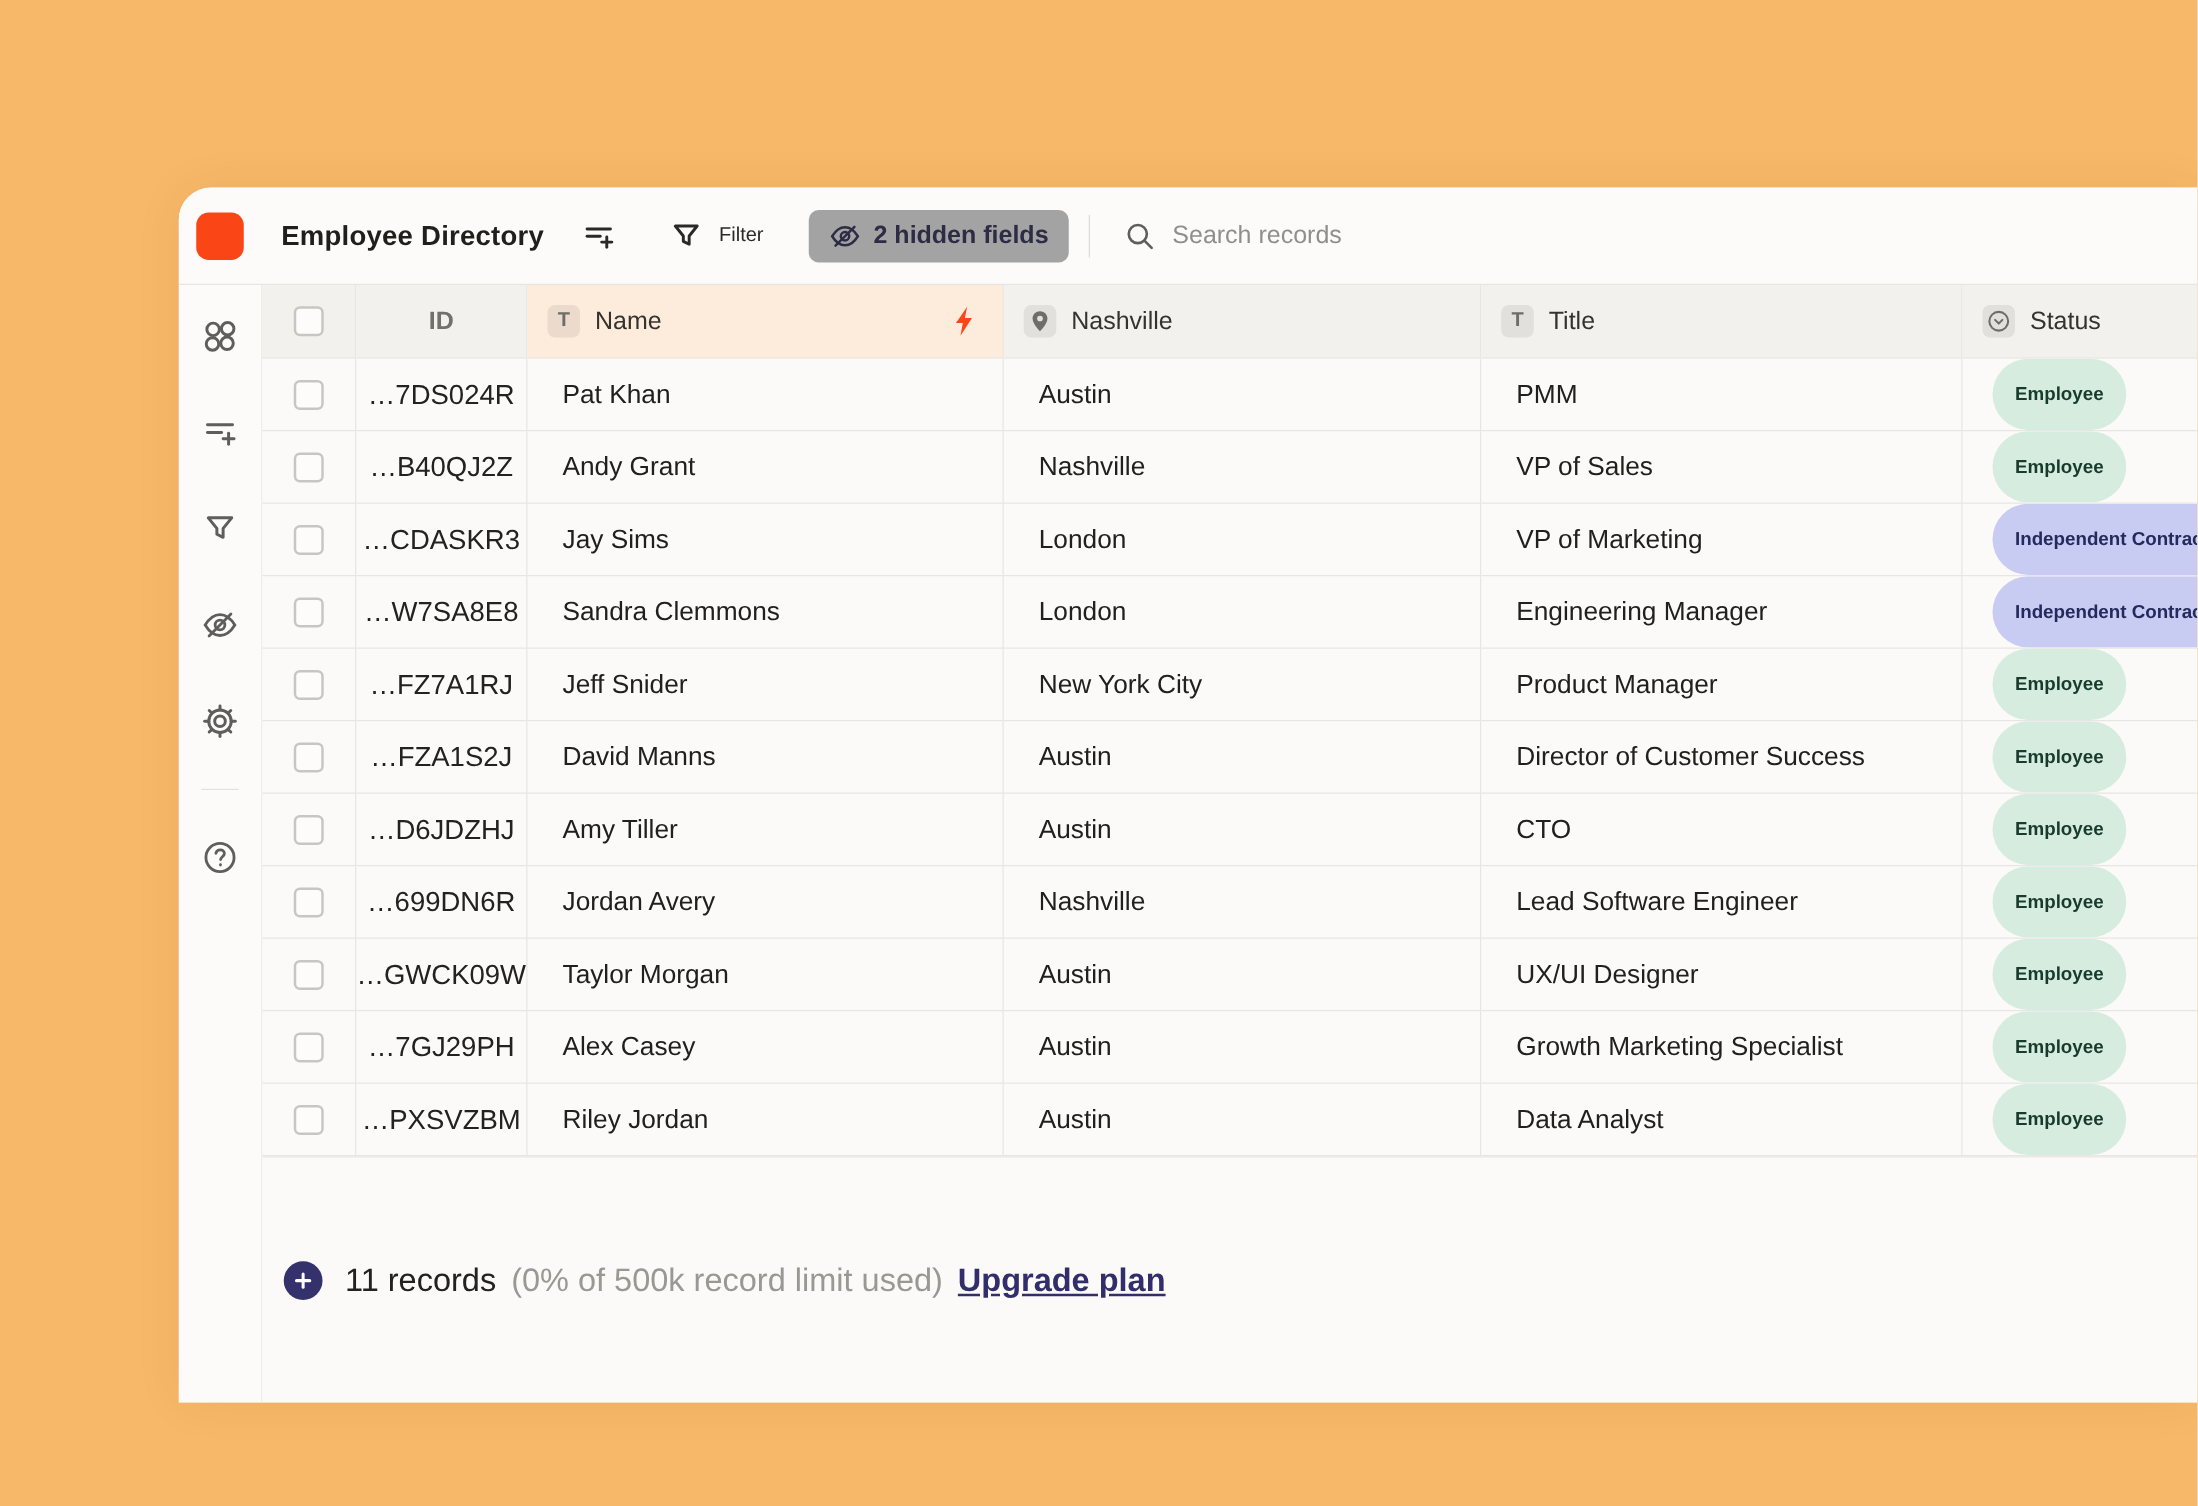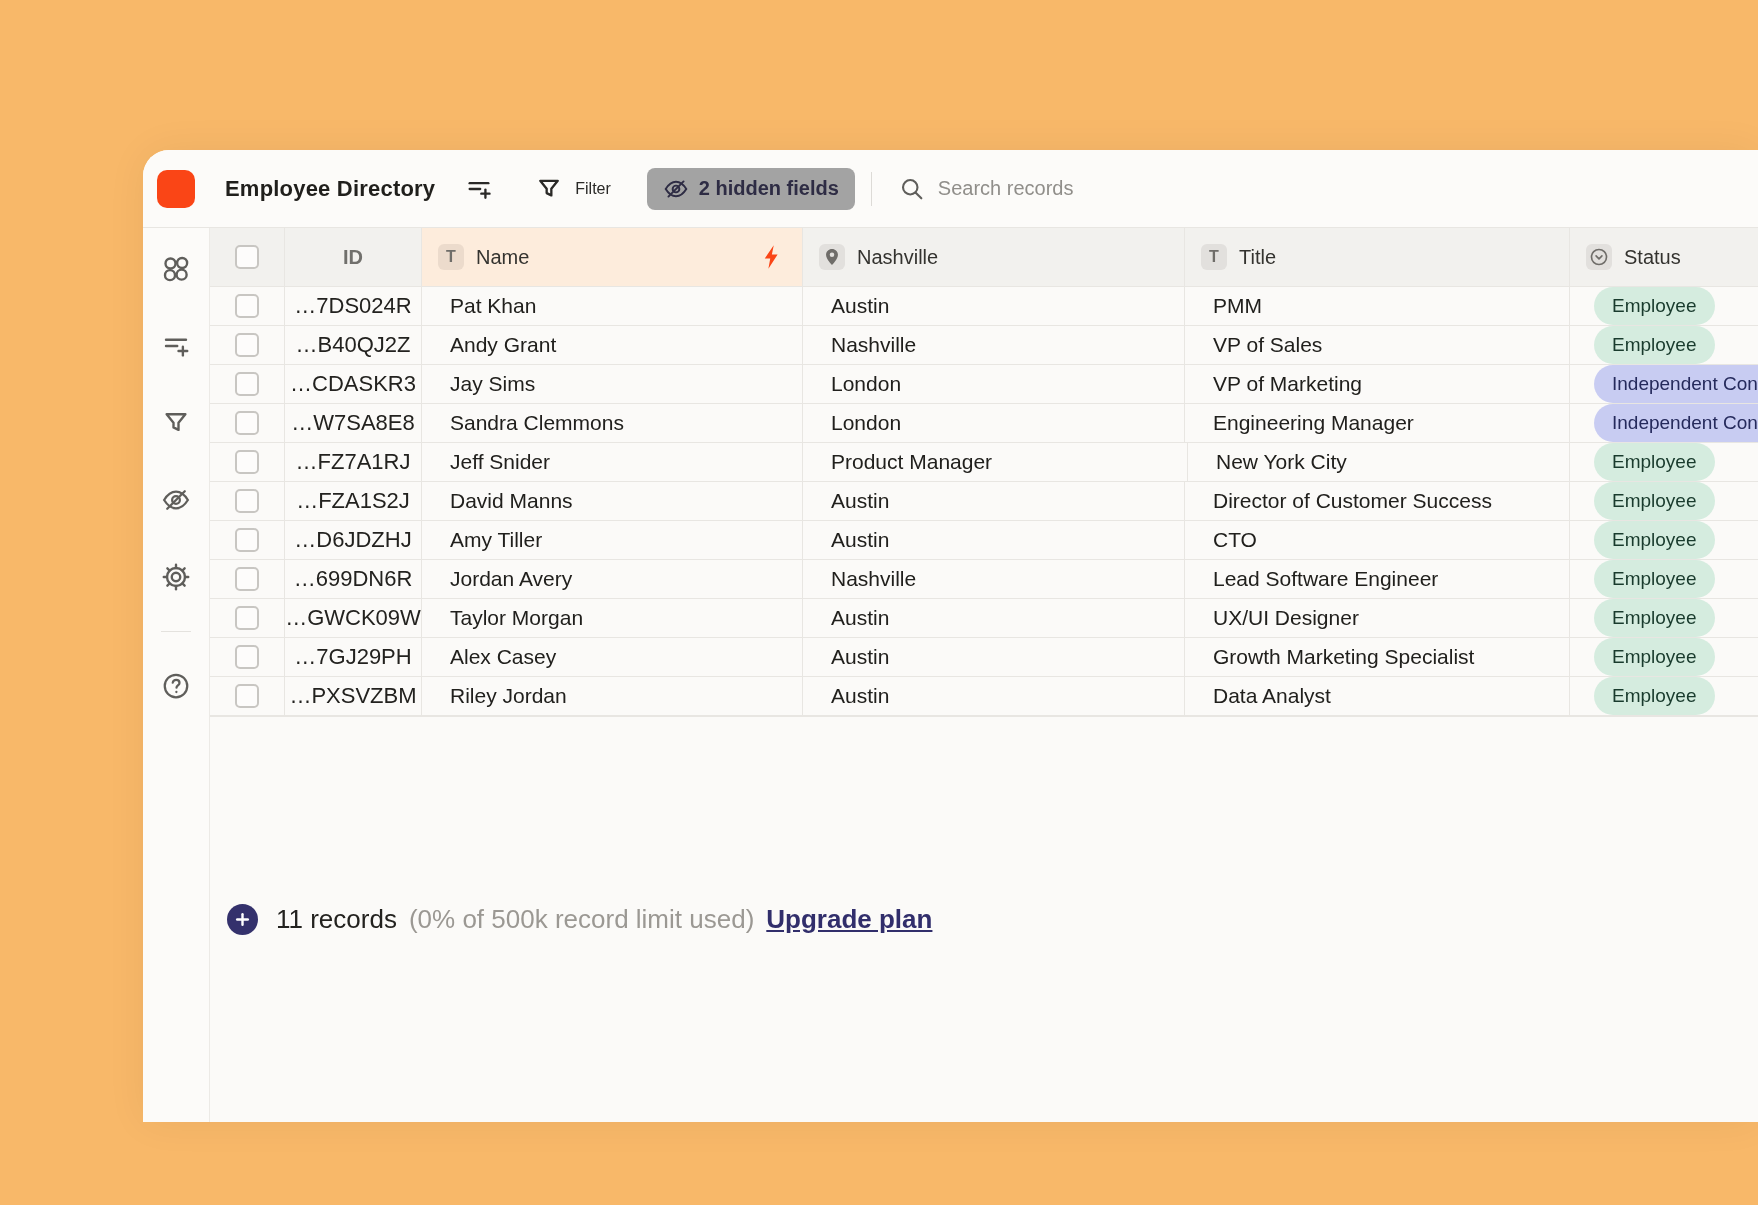--- a/index.html
+++ b/index.html
@@ -92,22 +92,22 @@
   .bolt { margin-left:auto; margin-right:16px; width:28px; height:28px; color:#fa4516; }
   .checkbox {
     width:24px; height:24px; border-radius:5px;
     border:2px solid #c8c6c2; background:#fdfcfb;
   }
   .id-text { font-family:Liberation Sans, sans-serif; font-size:22px; color:#23221f; }
   .cell-text { font-size:21px; padding-left:28px; color:#21201d; }
   .col-status.cell-body { padding-left:24px; }
   .badge {
     display:inline-flex; align-items:center;
-    padding:8px 18px; border-radius:999px;
-    font-size:19px; font-weight:normal; white-space:nowrap;
+    padding:20px 18px; border-radius:999px;
+    font-size:15px; font-weight:bold; white-space:nowrap;
   }
   
   .footer {
     flex:1;
     display:flex; align-items:center;
     border-top:1px solid #e8e6e2;
     background:#fbfaf8;
     padding-left:17px;
   }
   .add-btn {
@@ -292,22 +292,22 @@
     <div class="cell col-status cell-body">
       <span class="badge" style="background: rgb(200, 204, 242); color: rgb(37, 42, 92);">Independent Contractor</span>
     </div>
   </div>
           <div class="row">
     <div class="cell col-check">
       <span class="checkbox"></span>
     </div>
     <div class="cell col-id id-text">…FZ7A1RJ</div>
     <div class="cell col-name cell-text">Jeff Snider</div>
+    <div class="cell col-loc cell-text">New York City</div>
     <div class="cell col-title cell-text">Product Manager</div>
-    <div class="cell col-loc cell-text">New York City</div>
     <div class="cell col-status cell-body">
       <span class="badge" style="background: rgb(213, 236, 223); color: rgb(25, 59, 45);">Employee</span>
     </div>
   </div>
           <div class="row">
     <div class="cell col-check">
       <span class="checkbox"></span>
     </div>
     <div class="cell col-id id-text">…FZA1S2J</div>
     <div class="cell col-name cell-text">David Manns</div>

